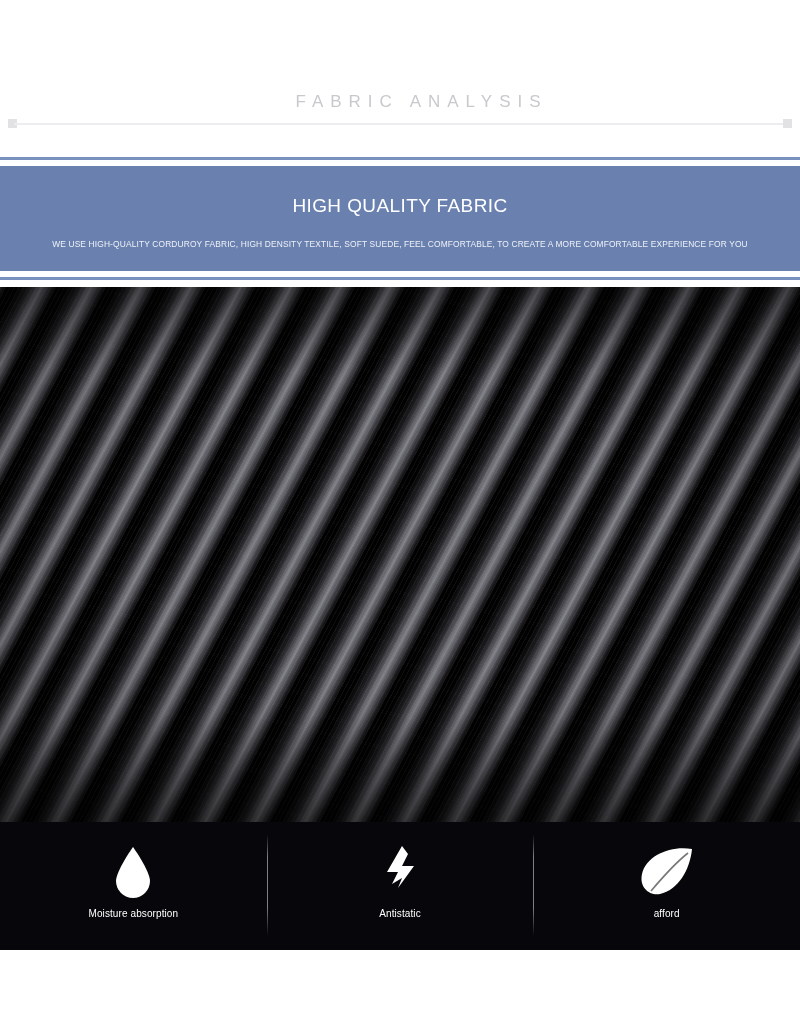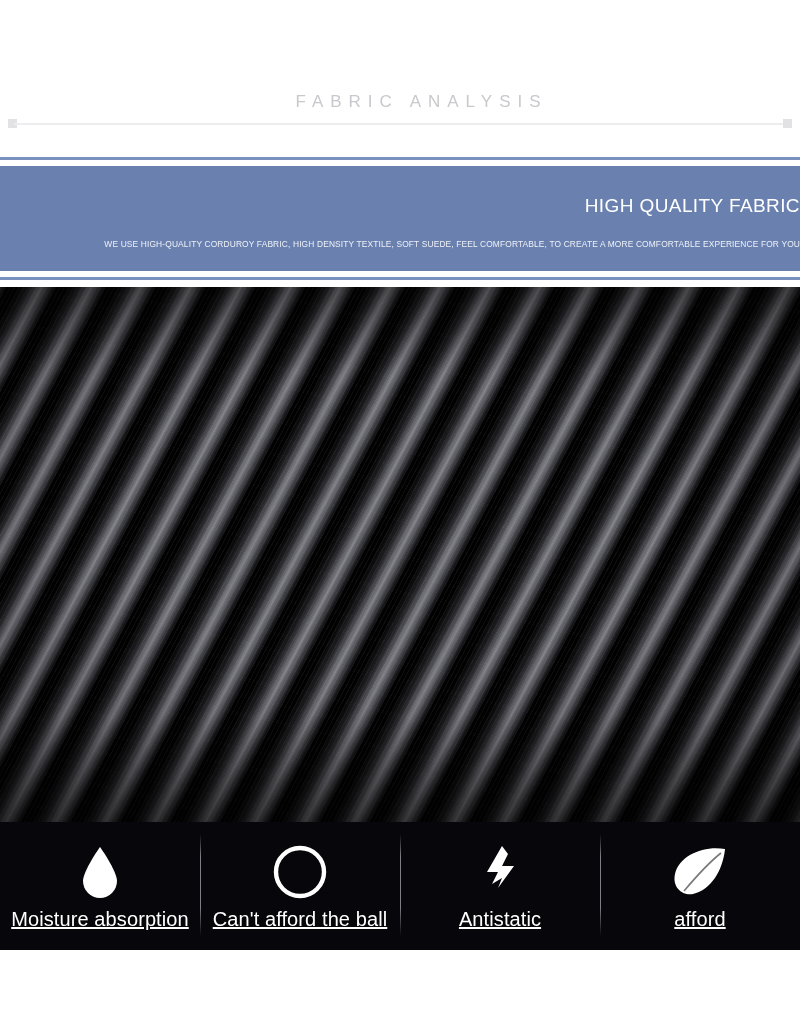--- a/index.html
+++ b/index.html
@@ -90,21 +90,21 @@
 
   .banner {
     position: absolute;
     top: 16px;
     left: 0;
     width: 800px;
     height: 105px;
     background: #6a81b0;
     display: flex;
     flex-direction: column;
-    align-items: flex-end;
+    align-items: center;
     justify-content: center;
   }
   .banner-heading {
     font-size: 19px;
     color: #ffffff;
     font-weight: 400;
     letter-spacing: 0.4px;
     margin-top: 6px;
     white-space: nowrap;
   }
@@ -238,25 +238,24 @@
   }
   .feature-icon {
     height: 56px;
     display: flex;
     align-items: center;
     justify-content: center;
   }
   .feature-icon svg { display: block; }
   .feature-label {
     margin-top: 8px;
-    font-size: 20px;
+    font-size: 10px;
     color: #ffffff;
     white-space: nowrap;
     letter-spacing: 0.1px;
-    text-decoration: underline;
   }
 </style>
 </head>
 <body>
 
 <div class="page">
 
   <div class="title-block">
     <div class="section-title">FABRIC ANALYSIS</div>
 
@@ -288,28 +287,20 @@
     <div class="feature">
       <div class="feature-icon">
         <svg width="48" height="56" viewBox="0 0 48 56" aria-hidden="true">
           <path d="M24 3 C24 3 7 27 7 37 a17 17 0 0 0 34 0 C41 27 24 3 24 3 Z" fill="#ffffff"></path>
         </svg>
       </div>
       <div class="feature-label">Moisture absorption</div>
     </div>
 
 
-    <div class="feature">
-      <div class="feature-icon">
-        <svg width="56" height="56" viewBox="0 0 56 56" aria-hidden="true">
-          <circle cx="28" cy="28" r="24" fill="none" stroke="#ffffff" stroke-width="4.4"></circle>
-        </svg>
-      </div>
-      <div class="feature-label">Can't afford the ball</div>
-    </div>
 
     <div class="feature">
       <div class="feature-icon">
         <svg width="44" height="56" viewBox="0 0 44 56" aria-hidden="true">
           <path d="M24 2 L9 28 L20 28 L14 40 L24 34 L20 44 L36 22 L24 22 L30 10 Z" fill="#ffffff"></path>
         </svg>
       </div>
       <div class="feature-label">Antistatic</div>
     </div>
 

